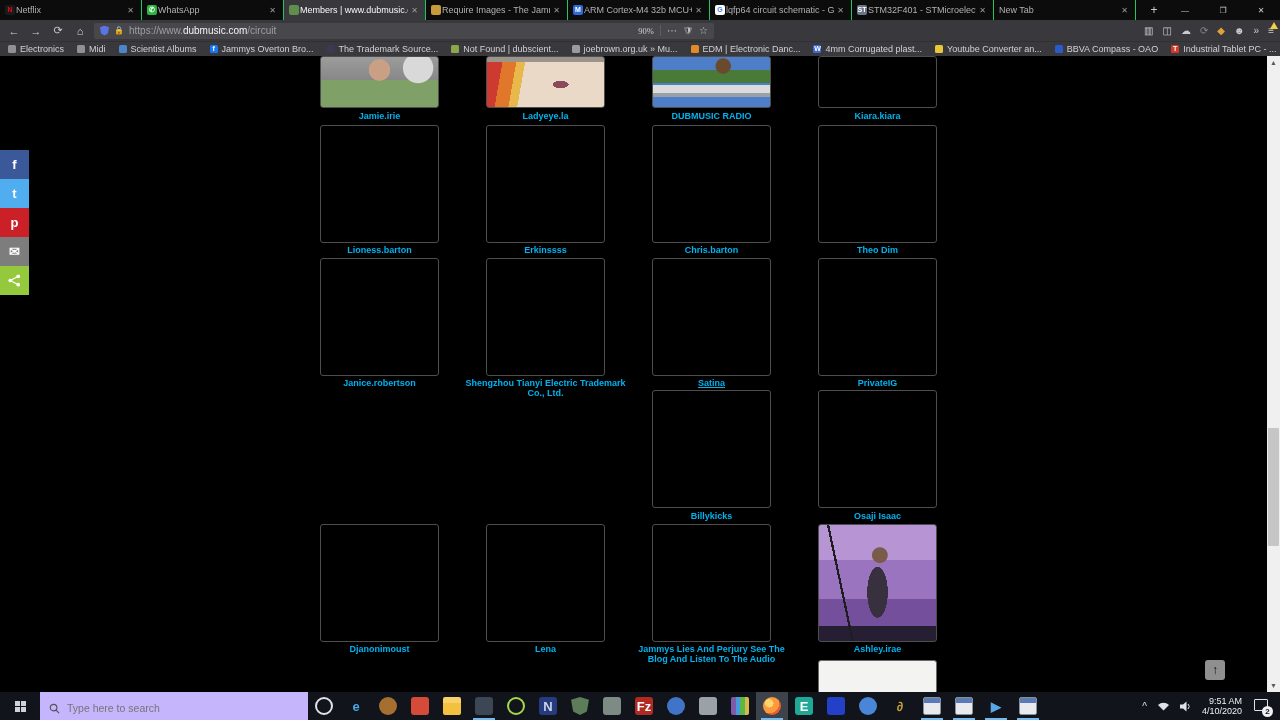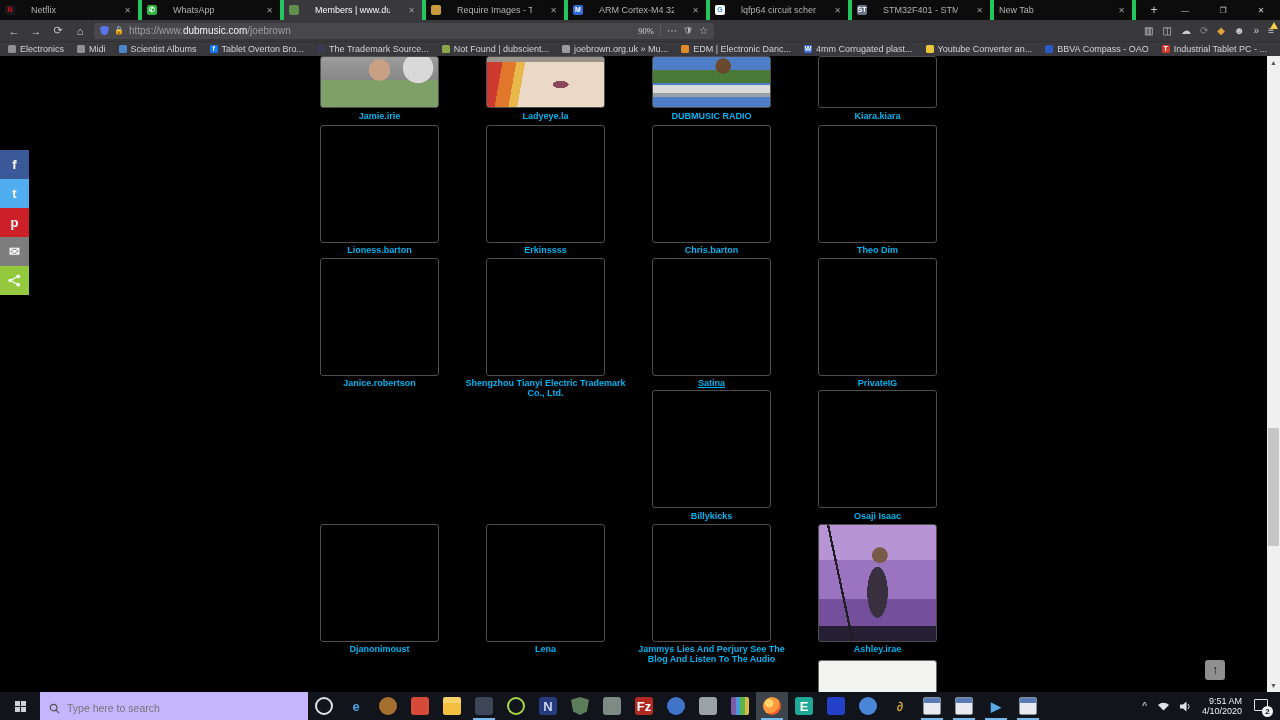--- a/index.html
+++ b/index.html
@@ -3,21 +3,21 @@
 <meta charset="utf-8">
 <style>
   * { margin:0; padding:0; box-sizing:border-box; }
   html,body { width:1280px; height:720px; overflow:hidden; background:#000; }
   body { font-family:"Liberation Sans", sans-serif; }
   .screen { position:relative; width:1280px; height:720px; background:#000; overflow:hidden; }
 
   
   .tabbar { position:absolute; top:0; left:0; right:0; height:20px; background:#0c0c0d; display:flex; align-items:stretch; color:#b1b1b3; font-size:9px; }
   .tabstrip { display:flex; flex:1 1 auto; min-width:0; }
-  .tab { width:142px; min-width:0; display:flex; align-items:center; gap:16px; padding:0 5px; border-right:4px solid #22c55e; cursor:default; position:relative; }
+  .tab { width:142px; min-width:0; display:flex; align-items:center; gap:1px; padding:0 5px; border-right:1px solid #22c55e; cursor:default; position:relative; }
   .tab.active { background:#38383d; color:#f9f9fa; }
   .tab-ico { flex:0 0 auto; width:10px; height:10px; border-radius:2px; font-size:7px; font-weight:bold; line-height:10px; text-align:center; overflow:hidden; }
   .tab-title { flex:1 1 auto; white-space:nowrap; overflow:hidden; }
   .tab-x { flex:0 0 auto; font-size:8px; color:#9a9a9e; padding:0 2px; }
   .newtab-btn { width:24px; display:flex; align-items:center; justify-content:center; color:#c9c9cc; font-size:12px; }
   .win-controls { display:flex; margin-left:auto; }
   .win-btn { width:38px; display:flex; align-items:center; justify-content:center; color:#cfcfd2; font-size:8px; }
 
   
   .navbar { position:absolute; top:20px; left:0; right:0; height:21px; background:#38383d; display:flex; align-items:center; padding:0 6px; gap:6px; color:#d7d7db; }
@@ -165,21 +165,21 @@
   </div>
 
   <div class="navbar">
     <div class="nav-btn">←</div>
     <div class="nav-btn">→</div>
     <div class="nav-btn">⟳</div>
     <div class="nav-btn">⌂</div>
     <div class="urlbar">
       <span class="shield-glyph"></span>
       <span class="lock-glyph">🔒</span>
-      <span class="url-text"><span>https://www.</span><b>dubmusic.com</b><span>/joebrown</span></span>
+      <span class="url-text"><span>https://www.</span><b>dubmusic.com</b><span>/circuit</span></span>
       <span class="url-right">
         <span class="zoom-chip">90%</span>
         <span class="url-sep"></span>
         <span>⋯</span>
         <span style="font-size:8px">🛡</span>
         <span>☆</span>
       </span>
     </div>
     <div class="nav-right">
       <span>▥</span>
@@ -201,21 +201,21 @@
       <div class="bm">
         <span class="bm-ico" style="background: rgb(143, 145, 148);"></span>
         <span>Midi</span>
       </div>
       <div class="bm">
         <span class="bm-ico" style="background: rgb(74, 134, 200);"></span>
         <span>Scientist Albums</span>
       </div>
       <div class="bm">
         <span class="bm-ico" style="background: rgb(24, 119, 242);">f</span>
-        <span>Tablet Overton Bro...</span>
+        <span>Jammys Overton Bro...</span>
       </div>
       <div class="bm">
         <span class="bm-ico" style="background: rgb(58, 58, 82);"></span>
         <span>The Trademark Source...</span>
       </div>
       <div class="bm">
         <span class="bm-ico" style="background: rgb(138, 168, 74);"></span>
         <span>Not Found | dubscient...</span>
       </div>
       <div class="bm">

